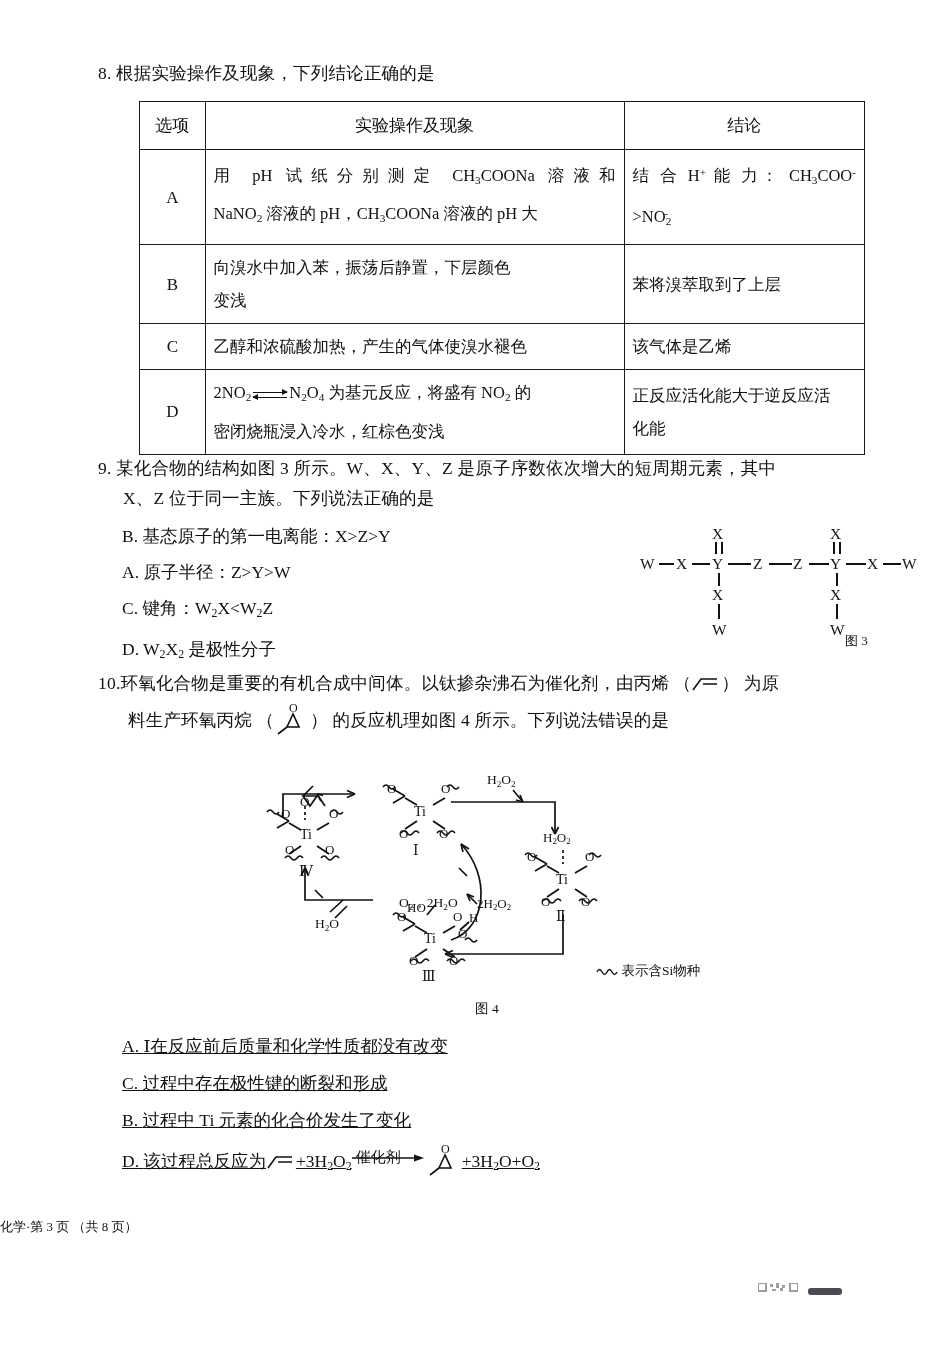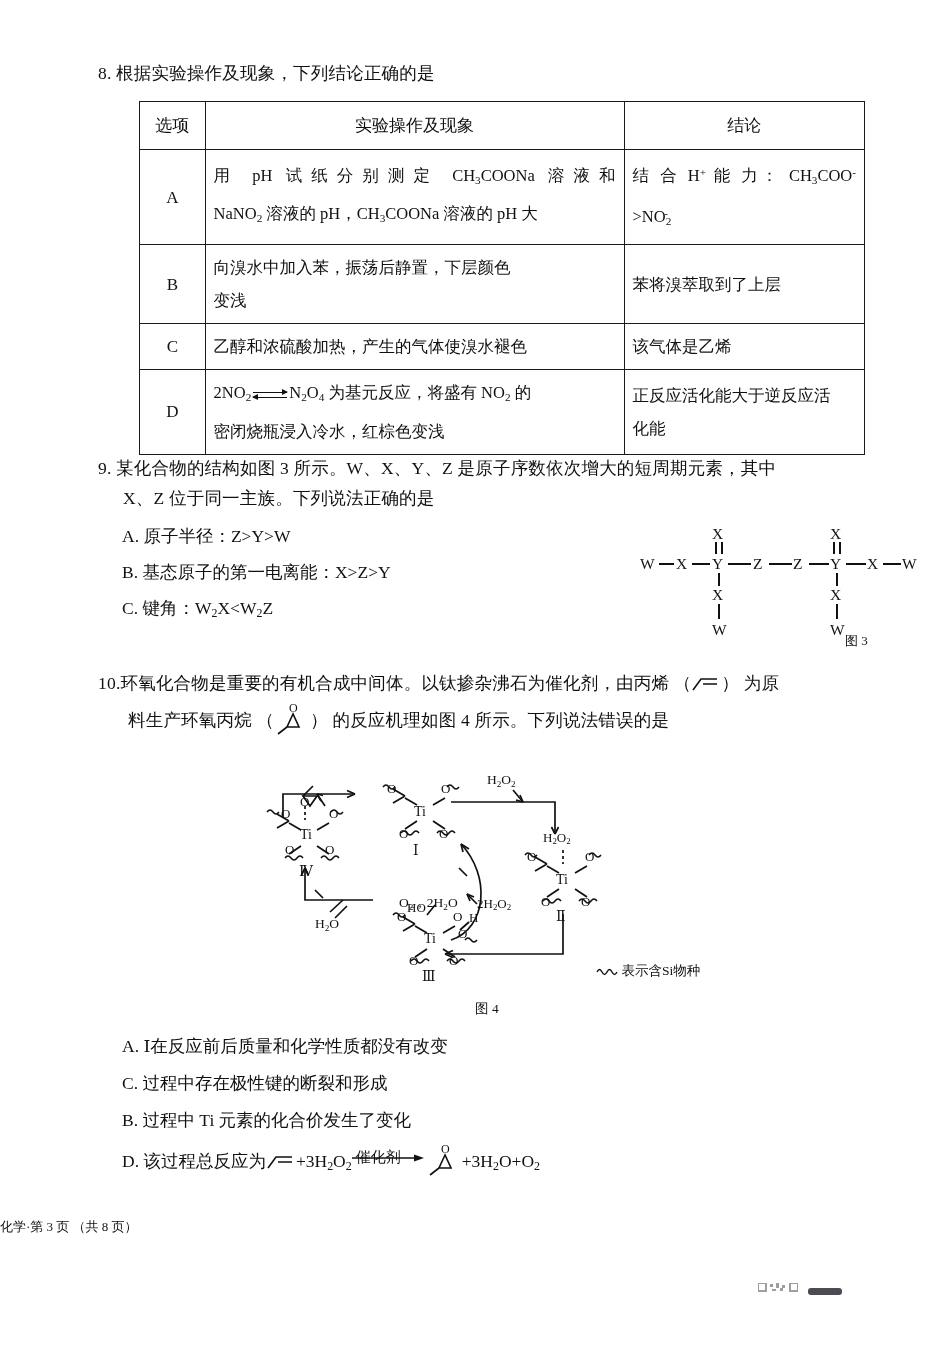--- a/index.html
+++ b/index.html
@@ -74,21 +74,21 @@
   .inline-po{display:inline-block;width:36px;height:34px;position:relative;vertical-align:-11px;}
 
   
   #fig4{position:absolute;left:255px;top:772px;width:470px;height:240px;}
   #fig4 .lbl{position:absolute;font-size:13px;font-family:"Liberation Serif",serif;white-space:nowrap;}
   #fig4 .rn{position:absolute;font-size:14px;font-style:normal;}
   #fig4cap{position:absolute;left:475px;top:1000px;font-size:13.5px;}
   #fig4note{position:absolute;left:596px;top:962px;font-size:13.5px;white-space:nowrap;}
 
   #q10-opts{position:absolute;left:122px;top:1028px;}
-  #q10-opts .opt{line-height:37px;white-space:nowrap;}
+  #q10-opts .opt{line-height:37px;white-space:nowrap;text-decoration:underline;}
 
   
   #footer{position:absolute;left:0;top:1218px;width:950px;text-align:left;font-size:13px;}
 
   
   #qr{position:absolute;left:758px;top:1283px;width:40px;height:18px;opacity:.45;}
   #qrbar{position:absolute;left:808px;top:1288px;width:34px;height:7px;background:#2b2b33;border-radius:3px;opacity:.85;}
 </style>
 </head>
 <body>
@@ -152,30 +152,34 @@
   </table>
 
   <div class="q" id="q9-stem">
     <span class="qnum">9.</span>
     <span>某化合物的结构如图 3 所示。W、X、Y、Z 是原子序数依次增大的短周期元素，其中</span>
     <span class="l2">X、Z 位于同一主族。下列说法正确的是</span>
   </div>
 
   <div id="q9-opts">
     <div class="opt">
+      <span>B.</span>
+      <span>基态原子的第一电离能：X&gt;Z&gt;Y</span>
+    </div>
+    <div class="opt">
       <span>A.</span>
       <span>原子半径：Z&gt;Y&gt;W</span>
     </div>
     <div class="opt">
-      <span>B.</span>
-      <span>基态原子的第一电离能：X&gt;Z&gt;Y</span>
-    </div>
-    <div class="opt">
       <span>C.</span>
       <span>键角：W<sub>2</sub>X&lt;W<sub>2</sub>Z</span>
+    </div>
+    <div class="opt">
+      <span>D.</span>
+      <span>W<sub>2</sub>X<sub>2</sub> 是极性分子</span>
     </div>
   </div>
 
   <div id="fig3">
 
     <span class="at" style="left:0px;  top:35px;">W</span>
     <span class="at" style="left:36px; top:35px;">X</span>
     <span class="at" style="left:72px; top:35px;">Y</span>
     <span class="at" style="left:113px;top:35px;">Z</span>
     <span class="at" style="left:153px;top:35px;">Z</span>

